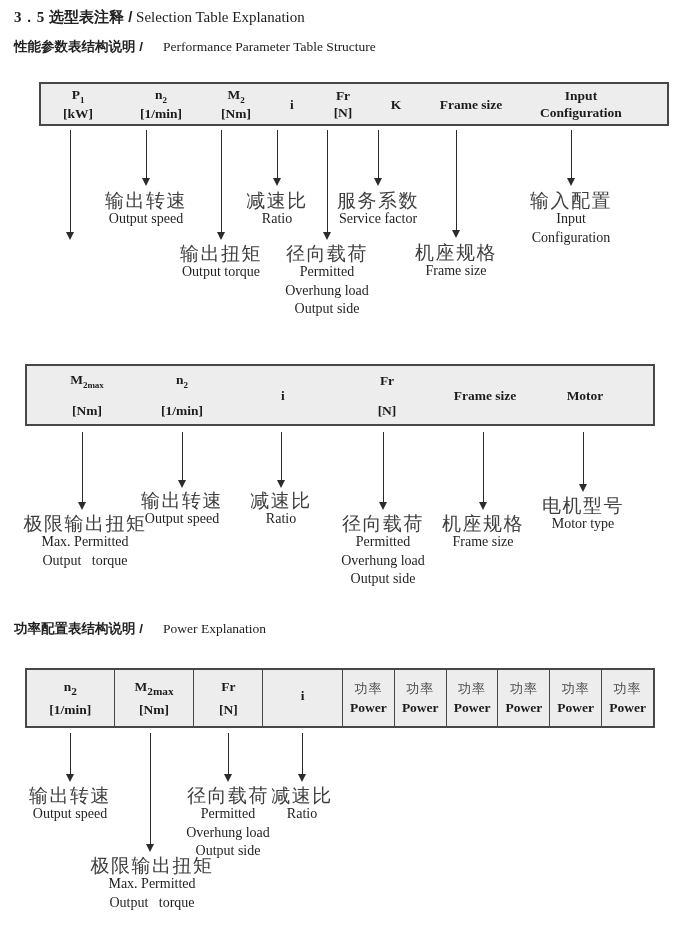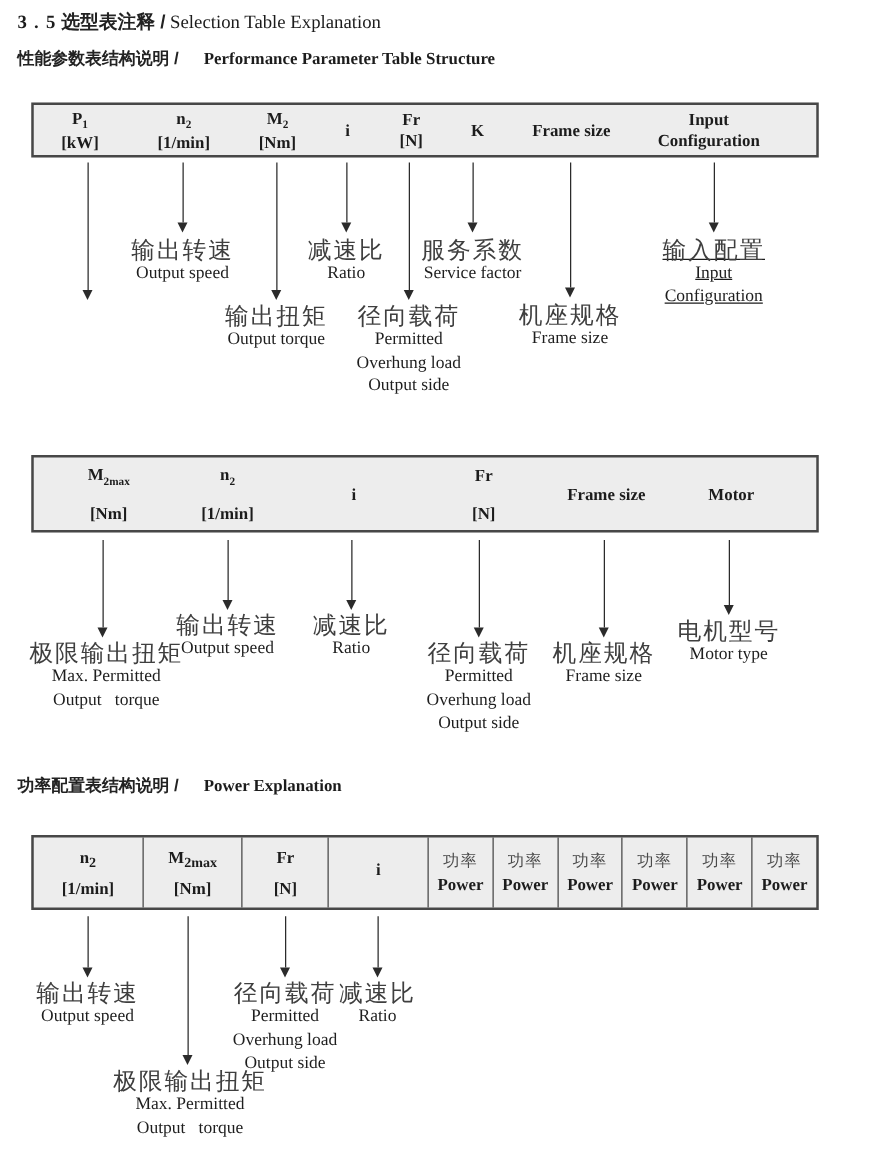--- a/index.html
+++ b/index.html
@@ -3,21 +3,21 @@
 <meta charset="utf-8">
 <style>
   html,body{margin:0;padding:0;background:#ffffff;}
   .page{position:relative;width:695px;height:931px;background:#ffffff;overflow:hidden;
         font-family:"Liberation Serif","DejaVu Serif",serif;color:#1c1c1c;}
   
   .doc-title{position:absolute;left:14px;top:8px;font-size:15px;}
   .doc-title .num{font-weight:bold;letter-spacing:1px;}
   .zh-b{font-family:"Liberation Sans","DejaVu Sans",sans-serif;font-weight:bold;color:#222;}
   .sec-head{position:absolute;font-size:13.5px;}
-  .sec-head .en{font-weight:bold;padding-left:20px;}
+  .sec-head .en{font-weight:normal;padding-left:20px;}
   
   .ptable{position:absolute;background:#ededed;border:2px solid #474747;box-sizing:border-box;}
   .t-cell{position:absolute;top:0;bottom:0;transform:translateX(-50%);
           display:flex;flex-direction:column;justify-content:center;align-items:center;
           font-weight:bold;font-size:13.5px;line-height:17px;white-space:nowrap;}
   .t-cell sub{font-size:9px;line-height:9px;}
   .t-cell sub:empty{display:none;}
   .cl2:empty{display:none;}
   .s2cell{row-gap:13px;}
   
@@ -47,21 +47,21 @@
 
   <div class="doc-title">
     <span class="num">3 . 5</span>
     <span class="zh-b">选型表注释 /</span><span> Selection Table Explanation</span>
   </div>
 
   <div class="sec-head" style="left:14px;top:38px;">
     <span class="zh-b">性能参数表结构说明 /</span><span class="en">Performance Parameter Table Structure</span>
   </div>
 
-  <div class="ptable" style="left:25px;top:82px;width:630px;height:44px;">
+  <div class="ptable" style="left:39px;top:82px;width:630px;height:44px;">
     <div class="t-cell" style="left:37px;">
         <div class="cl1"><span>P</span><sub>1</sub></div>
         <div class="cl2">[kW]</div>
       </div>
     <div class="t-cell" style="left:120px;">
         <div class="cl1"><span>n</span><sub>2</sub></div>
         <div class="cl2">[1/min]</div>
       </div>
     <div class="t-cell" style="left:195px;">
         <div class="cl1"><span>M</span><sub>2</sub></div>
@@ -114,21 +114,21 @@
       <div class="en-l">Output side</div>
   </div>
   <div class="lbl" style="left:378px;top:191px;">
     <div class="zh-l">服务系数</div>
       <div class="en-l">Service factor</div>
   </div>
   <div class="lbl" style="left:456px;top:243px;">
     <div class="zh-l">机座规格</div>
       <div class="en-l">Frame size</div>
   </div>
-  <div class="lbl" style="left:571px;top:191px;text-decoration:underline;">
+  <div class="lbl" style="left:571px;top:191px;">
     <div class="zh-l">输入配置</div>
       <div class="en-l">Input</div>
       <div class="en-l">Configuration</div>
   </div>
 
 
   <div class="ptable" style="left:25px;top:364px;width:630px;height:62px;">
     <div class="t-cell s2cell" style="left:60px;">
         <div class="cl1"><span>M</span><sub>2max</sub></div>
         <div class="cl2">[Nm]</div>

